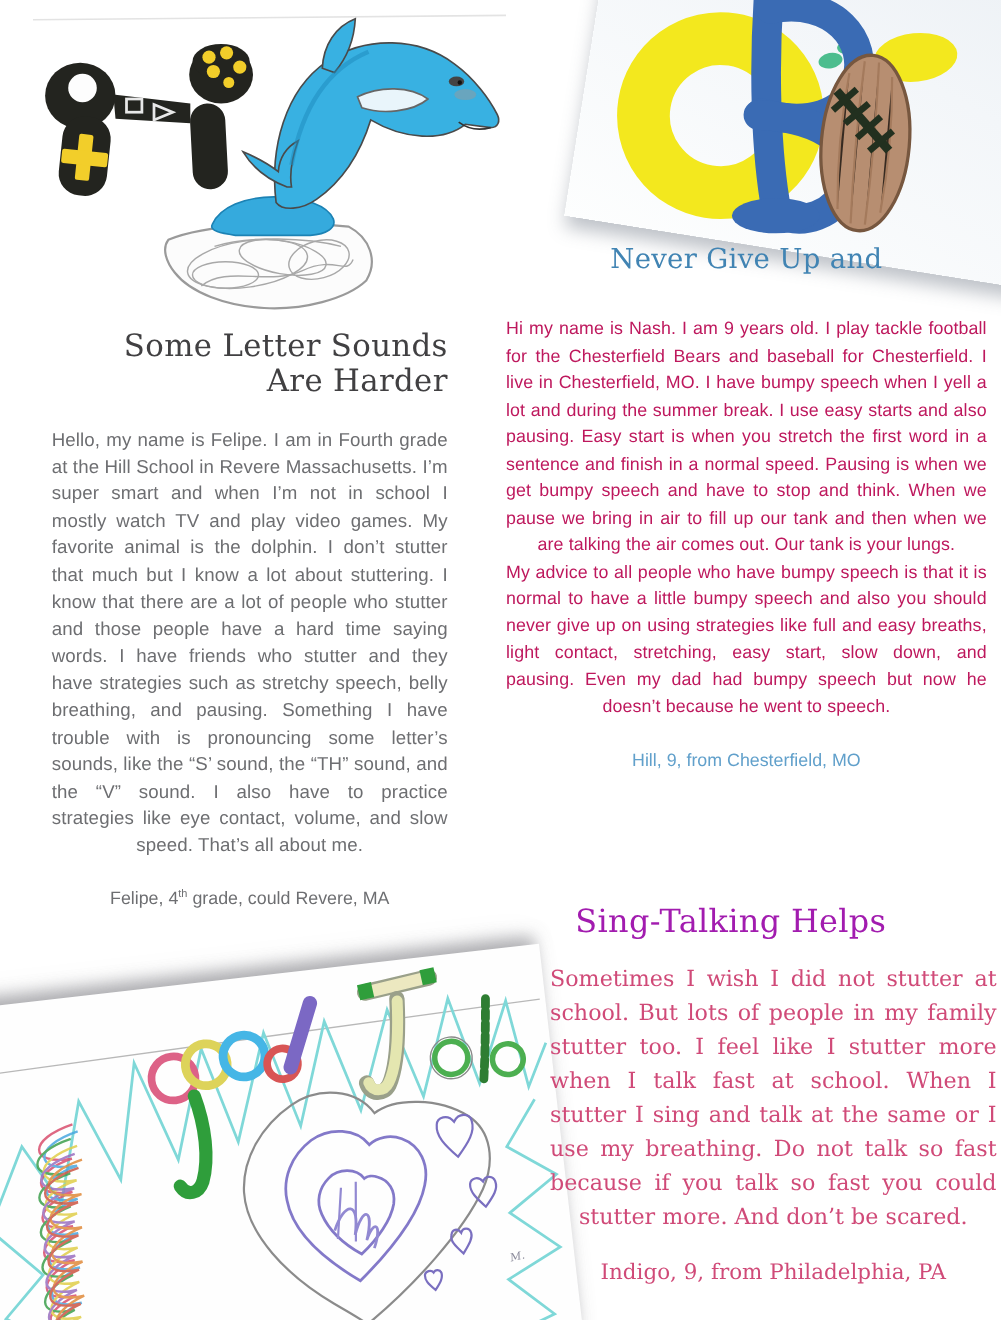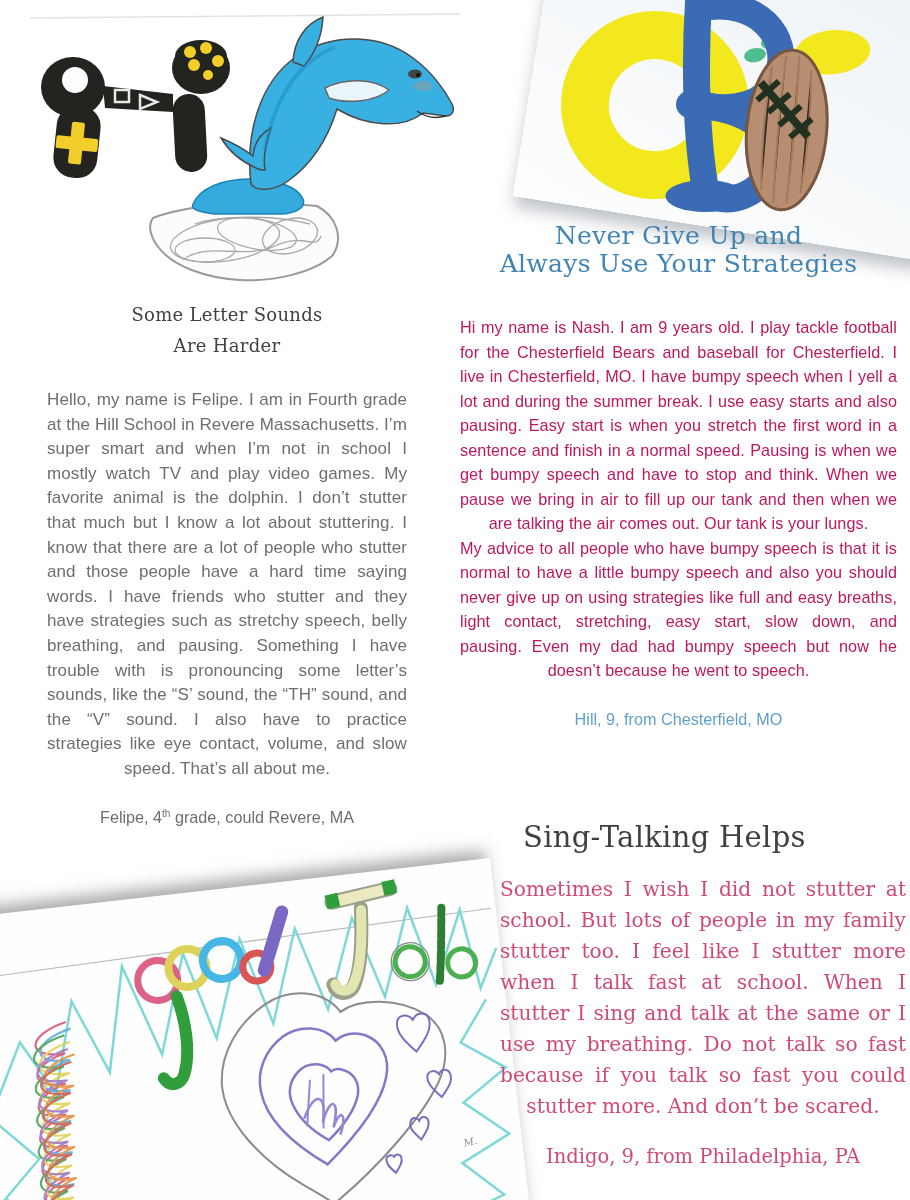--- a/index.html
+++ b/index.html
@@ -7,21 +7,21 @@
     position:relative; width:910px; height:1200px; background:#ffffff;
     overflow:hidden; font-family:"Liberation Sans", sans-serif;
   }
   
   .article { position:absolute; z-index:3; }
   .article h2 {
     margin:0; font-family:"DejaVu Serif", serif; font-weight:500;
     letter-spacing:0.3px;
   }
   .article-felipe { left:47px; top:299px; width:360px; text-align:center; }
-  .article-felipe h2 { font-size:18px; line-height:31px; }
+  .article-felipe h2 { font-size:28px; line-height:31px;text-align:right; }
   .article-felipe .body {
     margin-top:27px; font-size:17px; line-height:24.6px;
     text-align:justify; text-align-last:center; letter-spacing:0.1px;
   }
   .article-felipe .attr { margin-top:26px; font-size:16.2px; }
   .sup { vertical-align:super; font-size:10px; line-height:0; }
 
   .article-nash { left:460px; top:222px; width:437px; text-align:center; }
   .article-nash h2 { font-size:25px; line-height:28px; }
   .article-nash .body p {
@@ -213,27 +213,27 @@
     </svg>
   </div>
 
   <section class="article article-felipe">
     <h2 style="color: rgb(65, 64, 66);"><span>Some Letter Sounds</span><br><span>Are Harder</span></h2>
     <div class="body" style="color: rgb(109, 110, 113);">Hello, my name is Felipe. I am in Fourth grade at the Hill School in Revere Massachusetts. I’m super smart and when I’m not in school I mostly watch TV and play video games. My favorite animal is the dolphin. I don’t stutter that much but I know a lot about stuttering. I know that there are a lot of people who stutter and those people have a hard time saying words. I have friends who stutter and they have strategies such as stretchy speech, belly breathing, and pausing. Something I have trouble with is pronouncing some letter’s sounds, like the “S’ sound, the “TH” sound, and the “V” sound. I also have to practice strategies like eye contact, volume, and slow speed. That’s all about me.</div>
     <div class="attr" style="color: rgb(109, 110, 113);"><span>Felipe, 4</span><span class="sup">th</span><span> grade, could Revere, MA</span></div>
   </section>
 
   <section class="article article-nash">
-    <h2 style="color: rgb(65, 132, 179);"><span>Never Give Up and</span><br><span>Always Use Your Strategies</span></h2>
+    <h2 style="color: rgb(65, 132, 179);"><span>Never Give Up and</span><br></h2>
     <div class="body" style="color: #be185d;">
       <p>Hi my name is Nash. I am 9 years old. I play tackle football for the Chesterfield Bears and baseball for Chesterfield. I live in Chesterfield, MO. I have bumpy speech when I yell a lot and during the summer break. I use easy starts and also pausing. Easy start is when you stretch the first word in a sentence and finish in a normal speed. Pausing is when we get bumpy speech and have to stop and think. When we pause we bring in air to fill up our tank and then when we are talking the air comes out. Our tank is your lungs.</p>
       <p>My advice to all people who have bumpy speech is that it is normal to have a little bumpy speech and also you should never give up on using strategies like full and easy breaths, light contact, stretching, easy start, slow down, and pausing. Even my dad had bumpy speech but now he doesn’t because he went to speech.</p>
     </div>
     <div class="attr" style="color: rgb(97, 160, 203);">Hill, 9, from Chesterfield, MO</div>
   </section>
 
   <section class="article article-indigo">
-    <h2 style="color: #404040;">Sing-Talking Helps</h2>
+    <h2 style="color: #a21caf;">Sing-Talking Helps</h2>
     <div class="body" style="color: rgb(208, 74, 120);">Sometimes I wish I did not stutter at school. But lots of people in my family stutter too. I feel like I stutter more when I talk fast at school. When I stutter I sing and talk at the same or I use my breathing. Do not talk so fast because if you talk so fast you could stutter more. And don’t be scared.</div>
     <div class="attr" style="color: rgb(208, 74, 120);">Indigo, 9, from Philadelphia, PA</div>
   </section>
 
 </div>
 
 </body></html>

